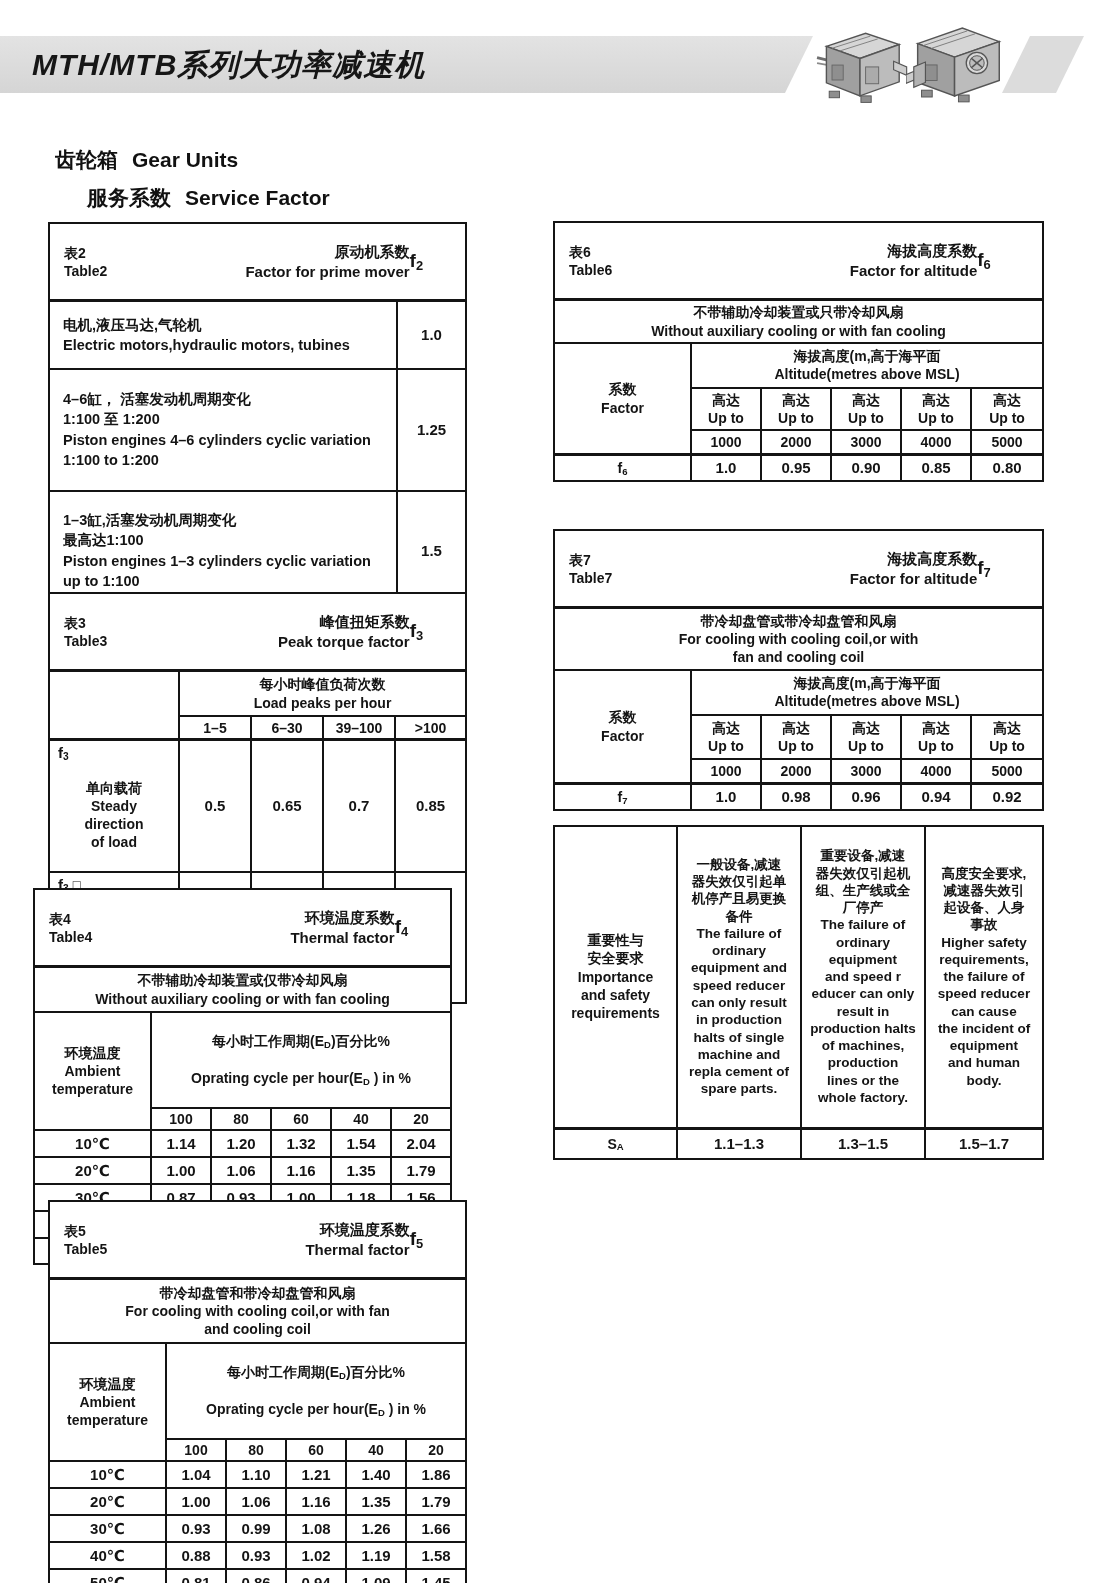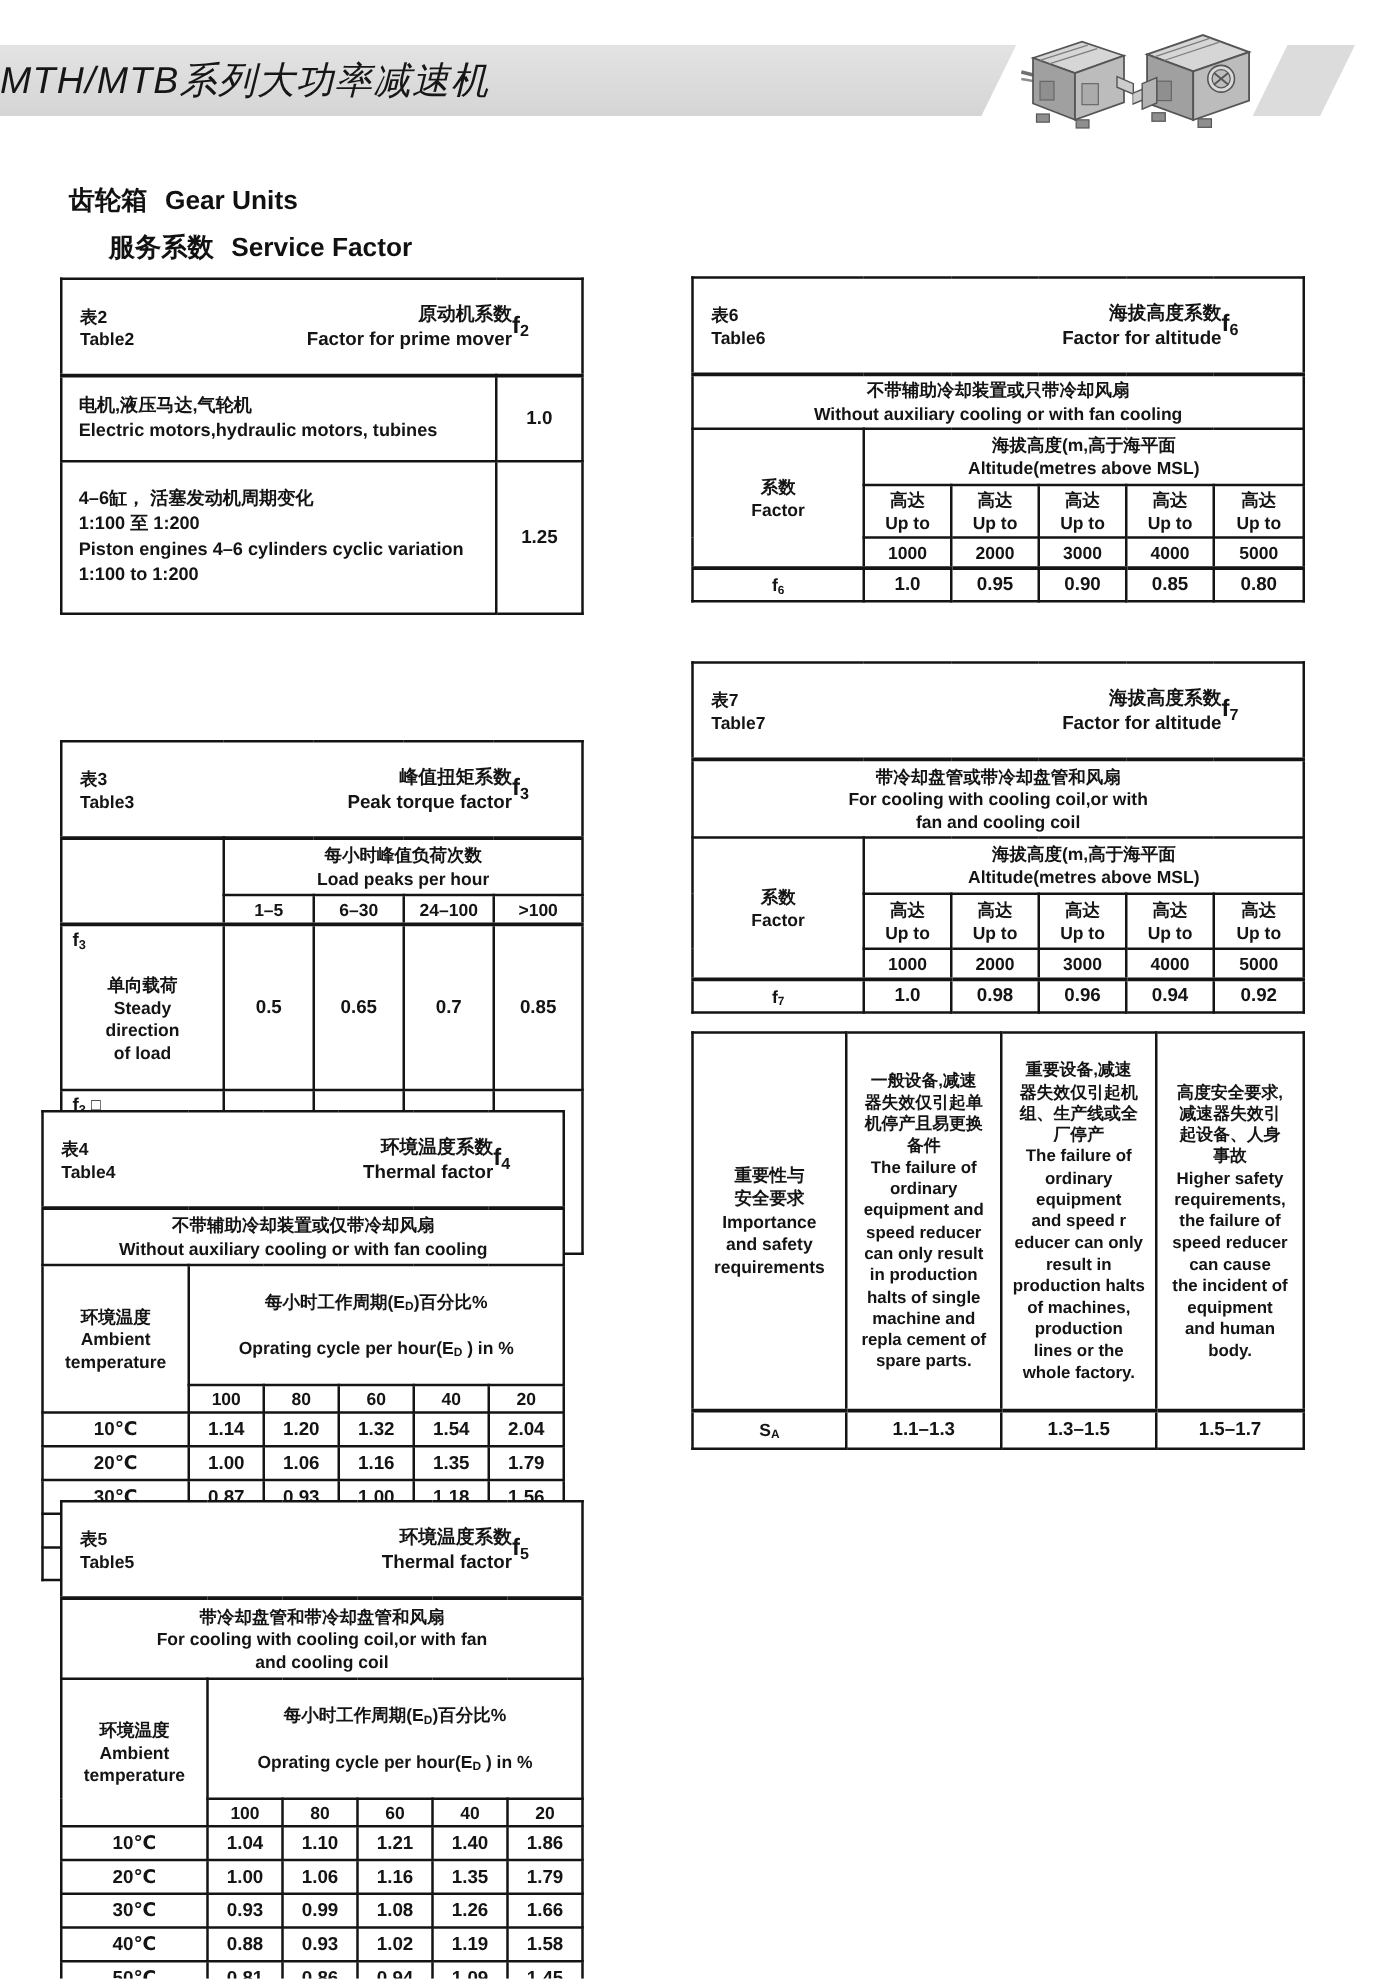--- a/index.html
+++ b/index.html
@@ -3,22 +3,22 @@
 <meta charset="utf-8">
 <style>
   html,body{margin:0;padding:0;background:#ffffff;}
   .page{position:relative;width:1100px;height:1583px;background:#ffffff;overflow:hidden;
         font-family:"Liberation Sans","DejaVu Sans",sans-serif;color:#141414;}
 
   
   .banner{position:absolute;left:0;top:36px;width:845px;height:57px;
           background:linear-gradient(#e3e3e3,#d5d5d5);
           clip-path:polygon(0 0,813px 0,785px 100%,0 100%);}
-  .banner-title{display:block;line-height:57px;
-                font-size:30px;font-weight:normal;font-style:italic;letter-spacing:1px;color:#161616;}
+  .banner-title{display:block;line-height:57px;padding-left:32px;
+                font-size:30px;font-weight:bold;font-style:italic;letter-spacing:1px;color:#161616;}
   .deco{position:absolute;left:1002px;top:36px;width:82px;height:57px;background:#dcdcdc;
         clip-path:polygon(28px 0,82px 0,54px 100%,0 100%);}
   .gbox{position:absolute;}
   .gbox1{left:812px;top:24px;width:96px;height:84px;}
   .gbox2{left:906px;top:17px;width:102px;height:92px;}
 
   
   .sec{position:absolute;left:55px;font-size:21px;font-weight:bold;color:#111;}
   .sec .en{margin-left:14px;}
   .sec1{top:146px;}
@@ -116,20 +116,27 @@
 Electric motors,hydraulic motors, tubines</td>
       <td class="val">1.0</td>
     </tr>
     <tr style="height:122px">
       <td class="desc">4–6缸， 活塞发动机周期变化
 1:100 至 1:200
 Piston engines 4–6 cylinders cyclic variation
 1:100 to 1:200</td>
       <td class="val">1.25</td>
     </tr>
+    <tr style="height:120px">
+      <td class="desc">1–3缸,活塞发动机周期变化
+最高达1:100
+Piston engines 1–3 cylinders cyclic variation
+up to 1:100</td>
+      <td class="val">1.5</td>
+    </tr>
   </tbody>
     </table>
 
   <table style="left:48px;top:592px;width:417px;">
     <colgroup>
         <col style="width:130px">
         <col style="width:72px">
         <col style="width:72px">
         <col style="width:72px">
         <col style="width:71px">
@@ -147,21 +154,21 @@
       </td>
     </tr>
     <tr style="height:45px">
       <td rowspan="2" class="thick-bottom"></td>
       <td colspan="4">每小时峰值负荷次数
 Load peaks per hour</td>
     </tr>
     <tr style="height:24px">
       <td class="thick-bottom">1–5</td>
       <td class="thick-bottom">6–30</td>
-      <td class="thick-bottom">24–100</td>
+      <td class="thick-bottom">39–100</td>
       <td class="thick-bottom">&gt;100</td>
     </tr>
     <tr style="height:81px">
       <td class="rlabel">
         <span class="corner"><span>f</span><sub>3</sub> <span class="sq"></span></span>
         <div>单向载荷
 Steady
 direction
 of load</div>
       </td>

